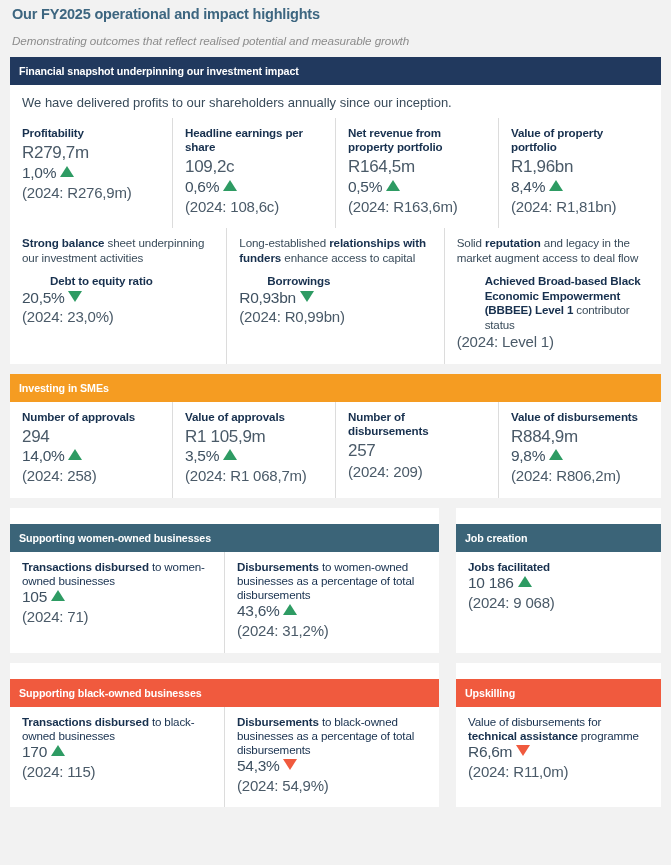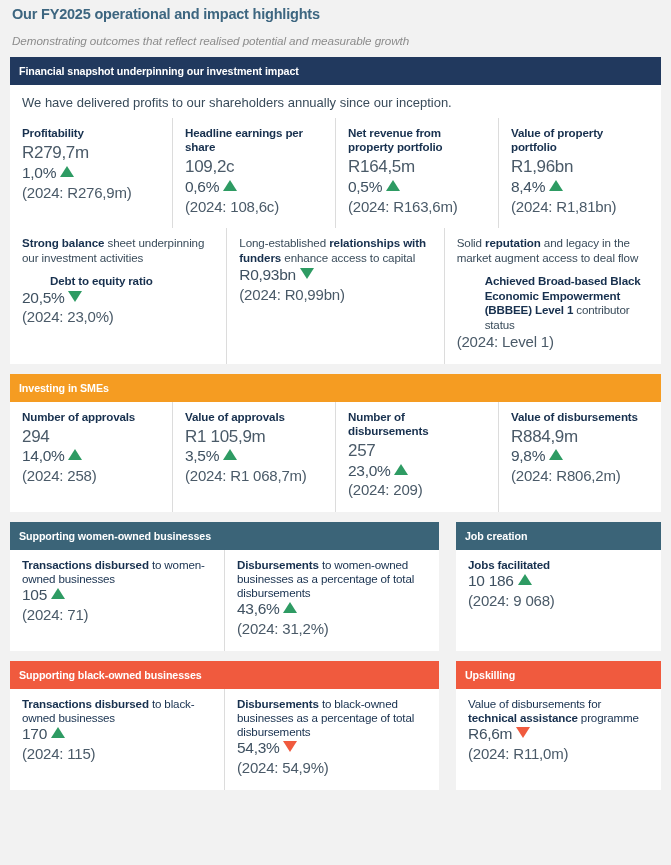--- a/index.html
+++ b/index.html
@@ -103,21 +103,21 @@
     line-height: 1.25;
     letter-spacing: -0.15px;
     margin-top: 8px;
     padding-left: 28px;
   }
   .statement .reg { font-weight: normal; color: #394b5a; }
 
   .two-col { display: flex; gap: 17px; }
   .col-left { width: 429px; }
   .col-right { width: 205px; }
-  .col-right .card-head, .col-left .card-head { margin-top: 0; }
+  .col-right .card-head, .col-left .card-head { margin-top: 16px; }
   .two-col .card { margin-top: 0; }
   .two-col-wrap { margin-top: 10px; }
 </style>
 </head>
 <body>
 
 <div class="page">
 
   <div class="page-title">Our FY2025 operational and impact highlights</div>
   <div class="page-subtitle">Demonstrating outcomes that reflect realised potential and measurable growth</div>
@@ -153,20 +153,21 @@
       </div>
     <div class="row" id="fin-statements">
         <div class="cell">
           <div class="body-text"><b>Strong balance</b> sheet underpinning our investment activities</div>
           <div class="statement">Debt to equity ratio</div>
           <div class="metric-delta">20,5%<span class="tri tri-down-green"></span></div>
           <div class="metric-prior">(2024: 23,0%)</div>
         </div>
         <div class="cell divider">
           <div class="body-text">Long-established <b>relationships with funders</b> enhance access to capital</div>
+          <div class="statement">Borrowings</div>
           <div class="metric-delta">R0,93bn<span class="tri tri-down-green"></span></div>
           <div class="metric-prior">(2024: R0,99bn)</div>
         </div>
         <div class="cell divider">
           <div class="body-text">Solid <b>reputation</b> and legacy in the market augment access to deal flow</div>
           <div class="statement">Achieved Broad-based Black Economic Empowerment (BBBEE) Level 1<span class="reg"> contributor status</span></div>
           <div class="metric-prior">(2024: Level 1)</div>
         </div>
       </div>
   </div>
@@ -182,21 +183,20 @@
         </div>
         <div class="cell divider">
           <div class="metric-label">Value of approvals</div>
           <div class="metric-value">R1 105,9m</div>
           <div class="metric-delta">3,5%<span class="tri tri-up"></span></div>
           <div class="metric-prior">(2024: R1 068,7m)</div>
         </div>
         <div class="cell divider">
           <div class="metric-label">Number of disbursements</div>
           <div class="metric-value">257</div>
-          <div class="metric-delta">23,0%<span class="tri tri-up"></span></div>
           <div class="metric-prior">(2024: 209)</div>
         </div>
         <div class="cell divider">
           <div class="metric-label">Value of disbursements</div>
           <div class="metric-value">R884,9m</div>
           <div class="metric-delta">9,8%<span class="tri tri-up"></span></div>
           <div class="metric-prior">(2024: R806,2m)</div>
         </div>
       </div>
   </div>

